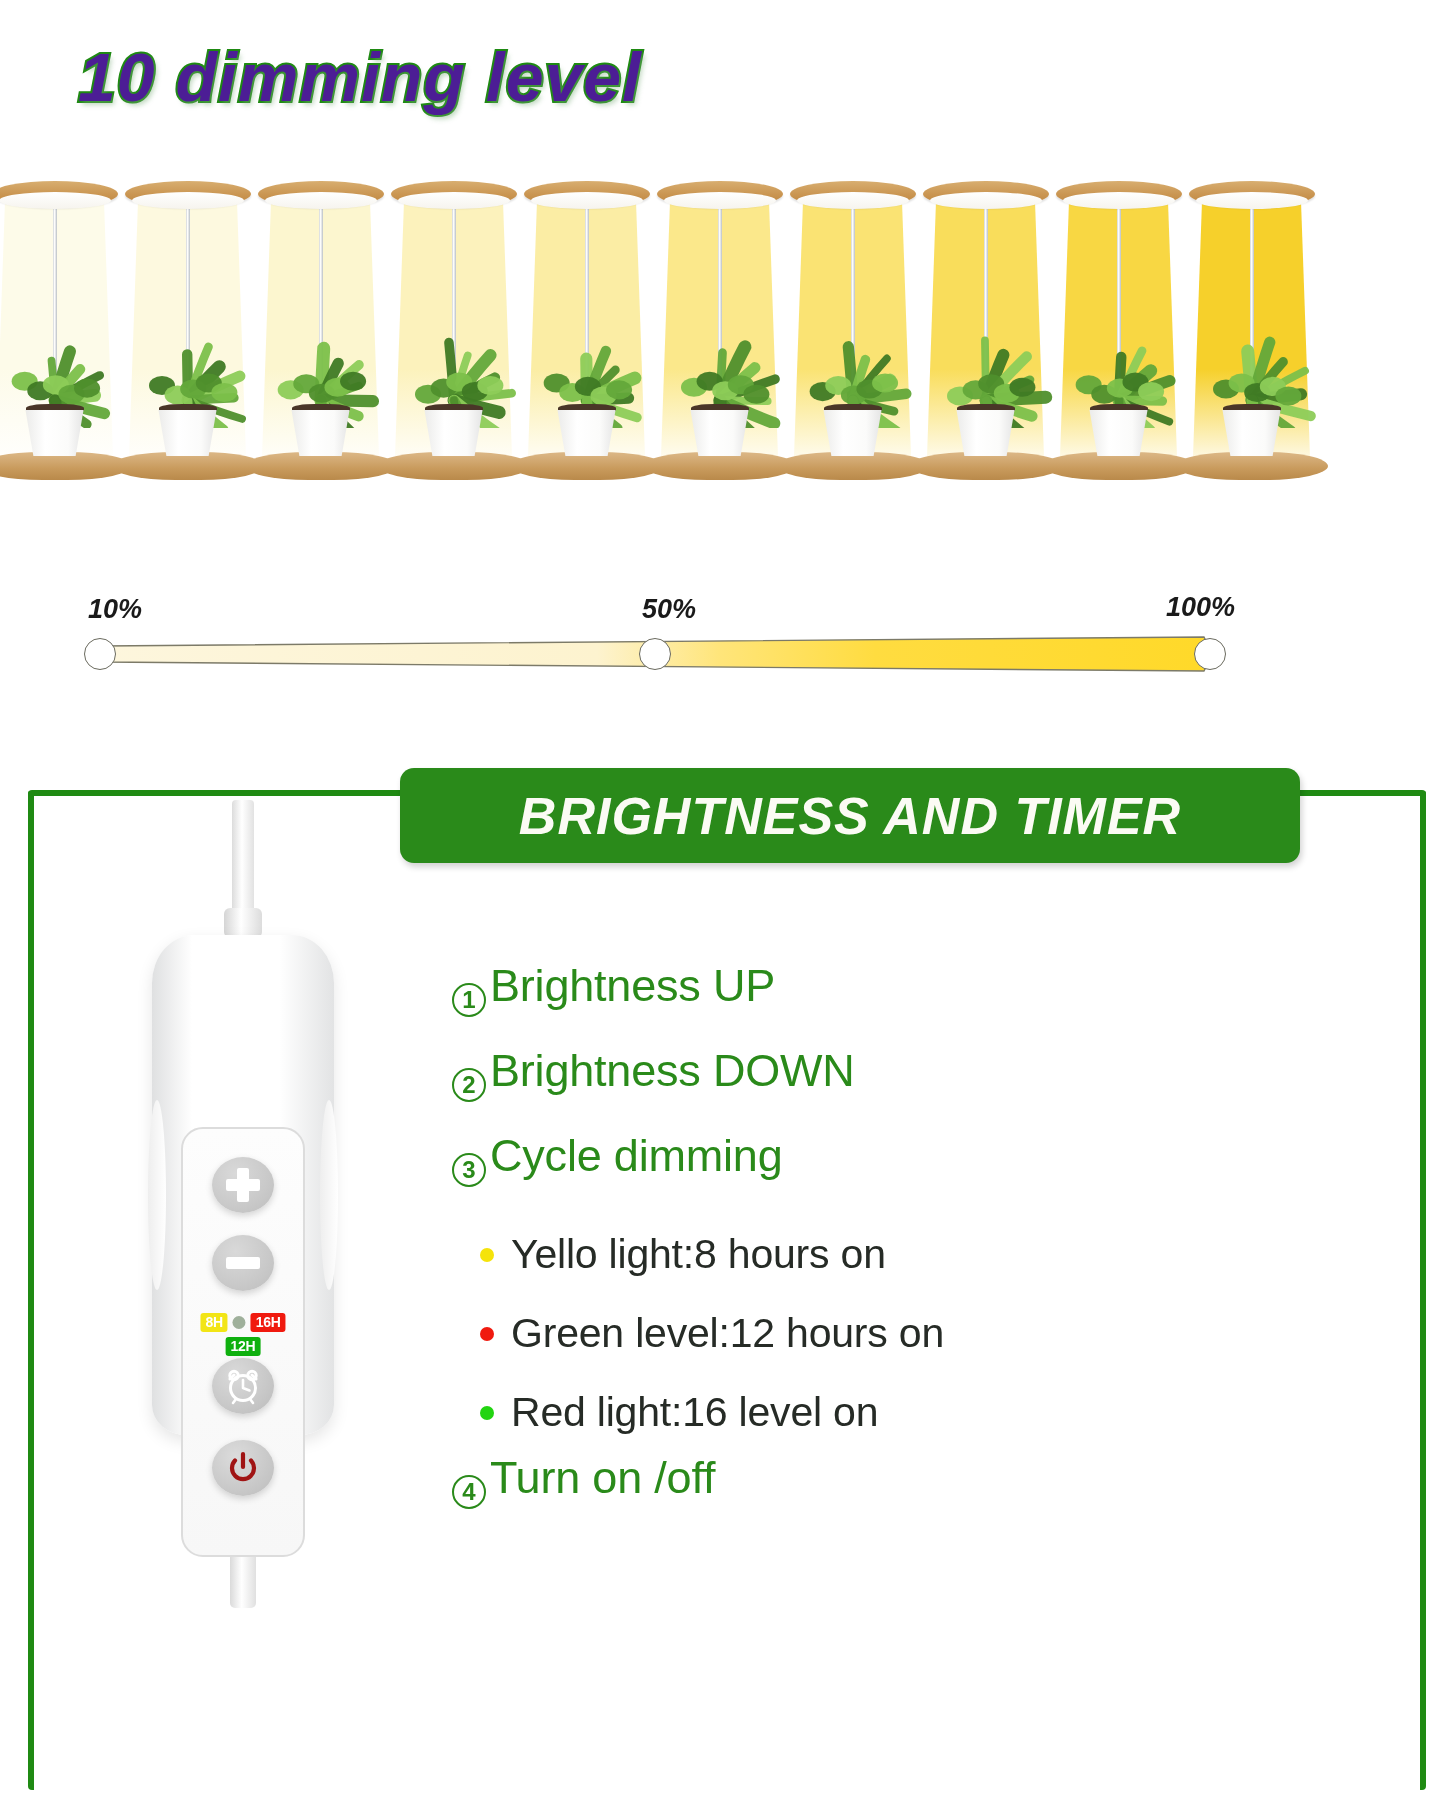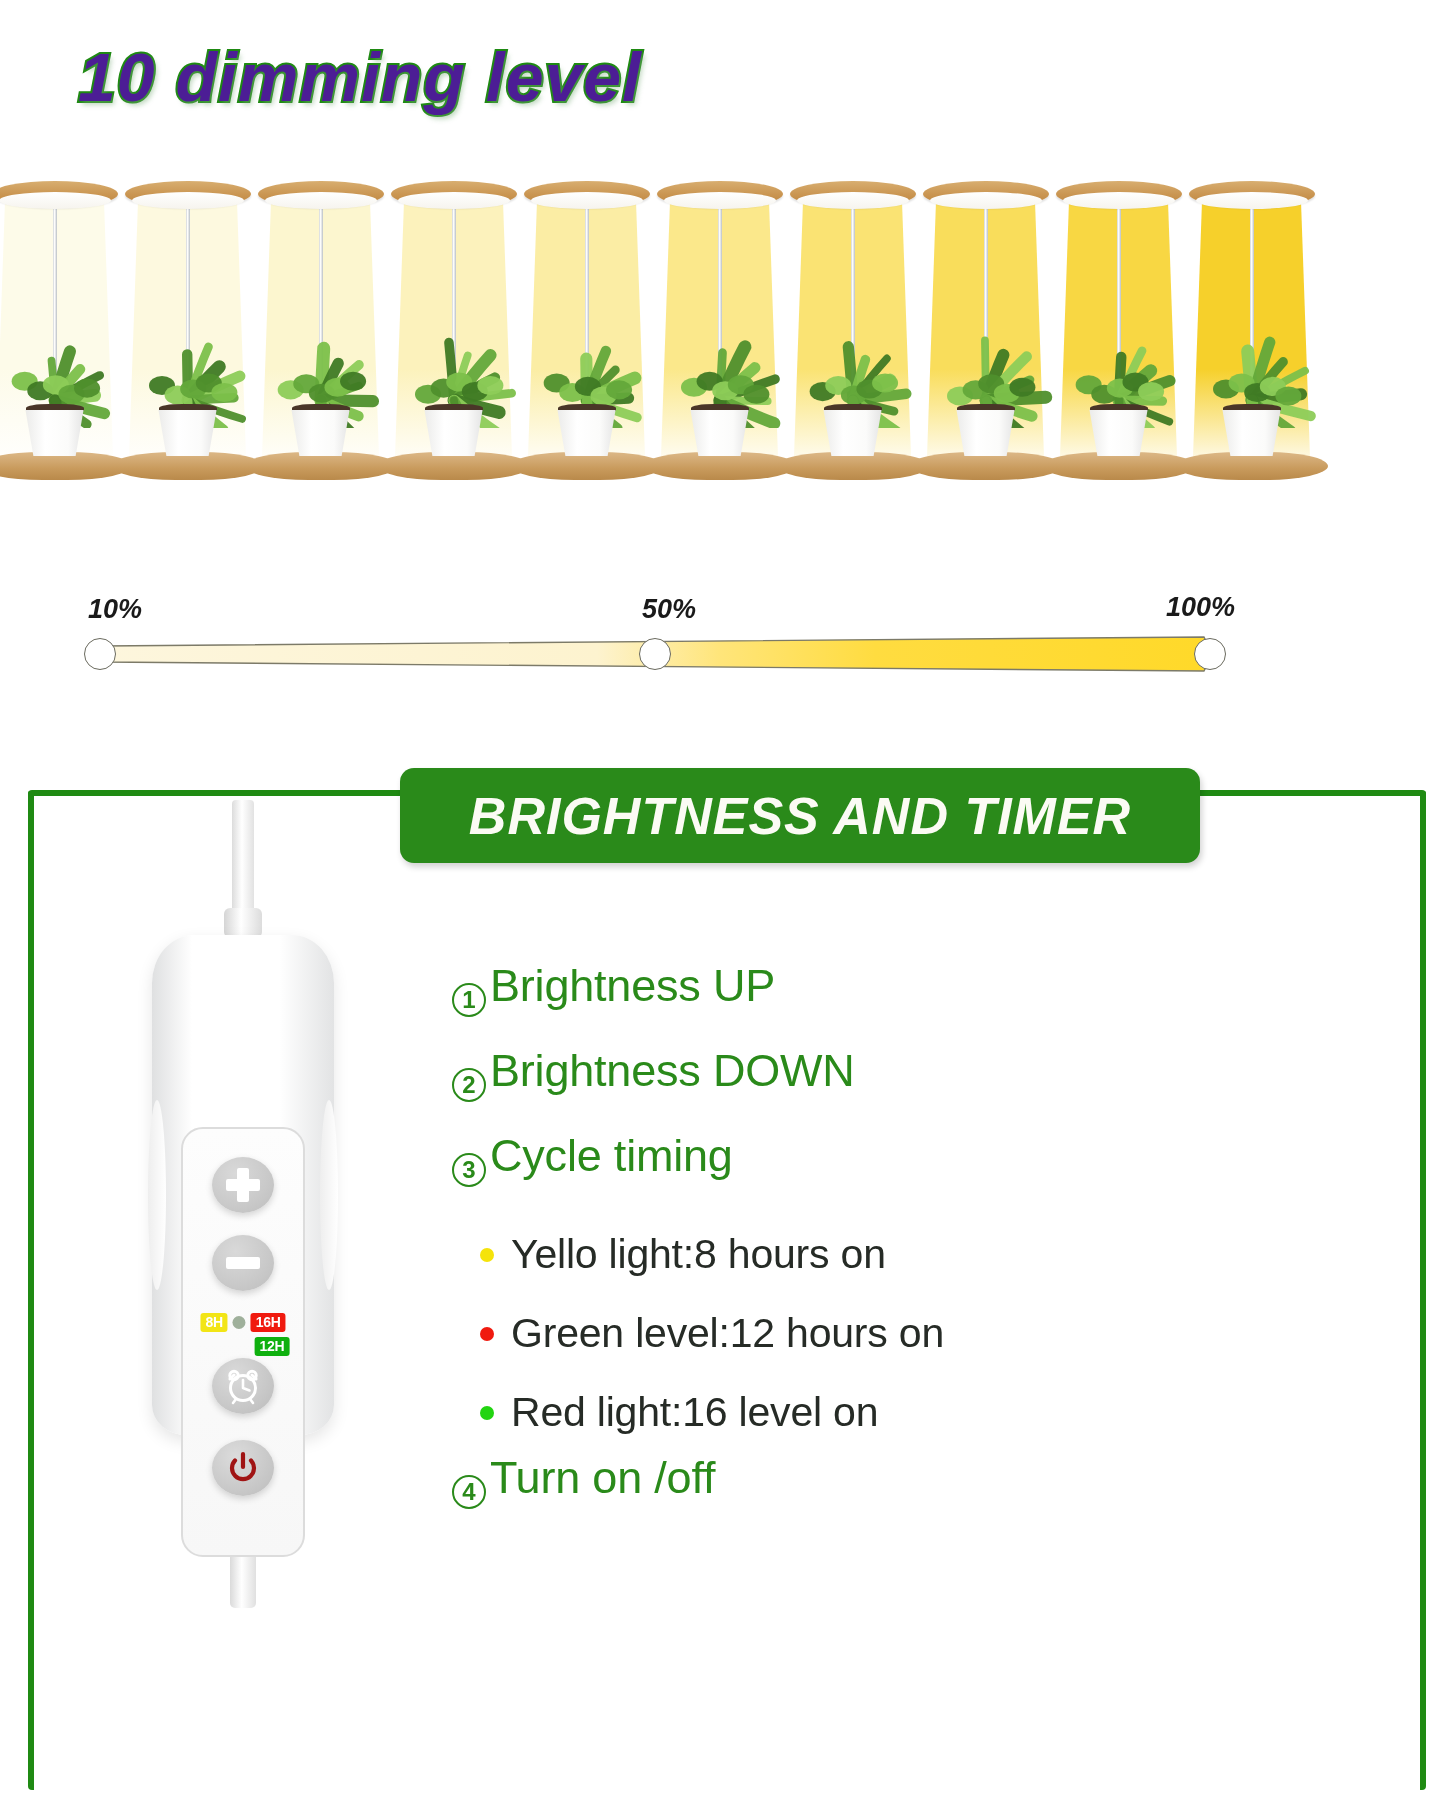--- a/index.html
+++ b/index.html
@@ -150,21 +150,21 @@
     width: 1398px; height: 1000px;
     border: 6px solid #1f8a13;
     border-bottom: none;
     border-radius: 4px;
   }
 
   
   #section-banner {
     position: absolute;
     left: 400px; top: 768px;
-    width: 800px; height: 95px;
+    width: 900px; height: 95px;
     background: #2a8a1a;
     border-radius: 14px;
     display: flex;
     align-items: center;
     justify-content: center;
     box-shadow: 2px 4px 6px rgba(0,0,0,.18);
   }
   #section-banner-title {
     color: #fbfbf4;
     font-size: 52px;
@@ -268,21 +268,20 @@
   #led-12h { background: #0fb00f; }
   #led-dot {
     width: 13px; height: 13px;
     border-radius: 50%;
     background: #9fb09b;
   }
   #led-12h-wrap {
     position: absolute;
     left: 50%; top: 402px;
     transform: translateX(-50%);
-    margin-left: 29px;
   }
 
   #cord-bottom {
     position: absolute;
     left: 50%; top: 628px;
     transform: translateX(-50%);
     width: 26px; height: 180px;
     background: linear-gradient(90deg,#dadada 0%,#ffffff 45%,#e0e0e0 100%);
     border-radius: 5px;
   }
@@ -677,21 +676,21 @@
     <div class="instr-row">
       <span class="instr-num">1</span>
       <span class="instr-text">Brightness UP</span>
     </div>
     <div class="instr-row">
       <span class="instr-num">2</span>
       <span class="instr-text">Brightness DOWN</span>
     </div>
     <div class="instr-row">
       <span class="instr-num">3</span>
-      <span class="instr-text">Cycle timing</span>
+      <span class="instr-text">Cycle dimming</span>
     </div>
     <div class="bullet-row">
       <span class="bullet-dot" style="background: rgb(245, 227, 10);"></span>
       <span class="bullet-text">Yello light:8 hours on</span>
     </div>
     <div class="bullet-row">
       <span class="bullet-dot" style="background: rgb(240, 26, 15);"></span>
       <span class="bullet-text">Green level:12 hours on</span>
     </div>
     <div class="bullet-row">

